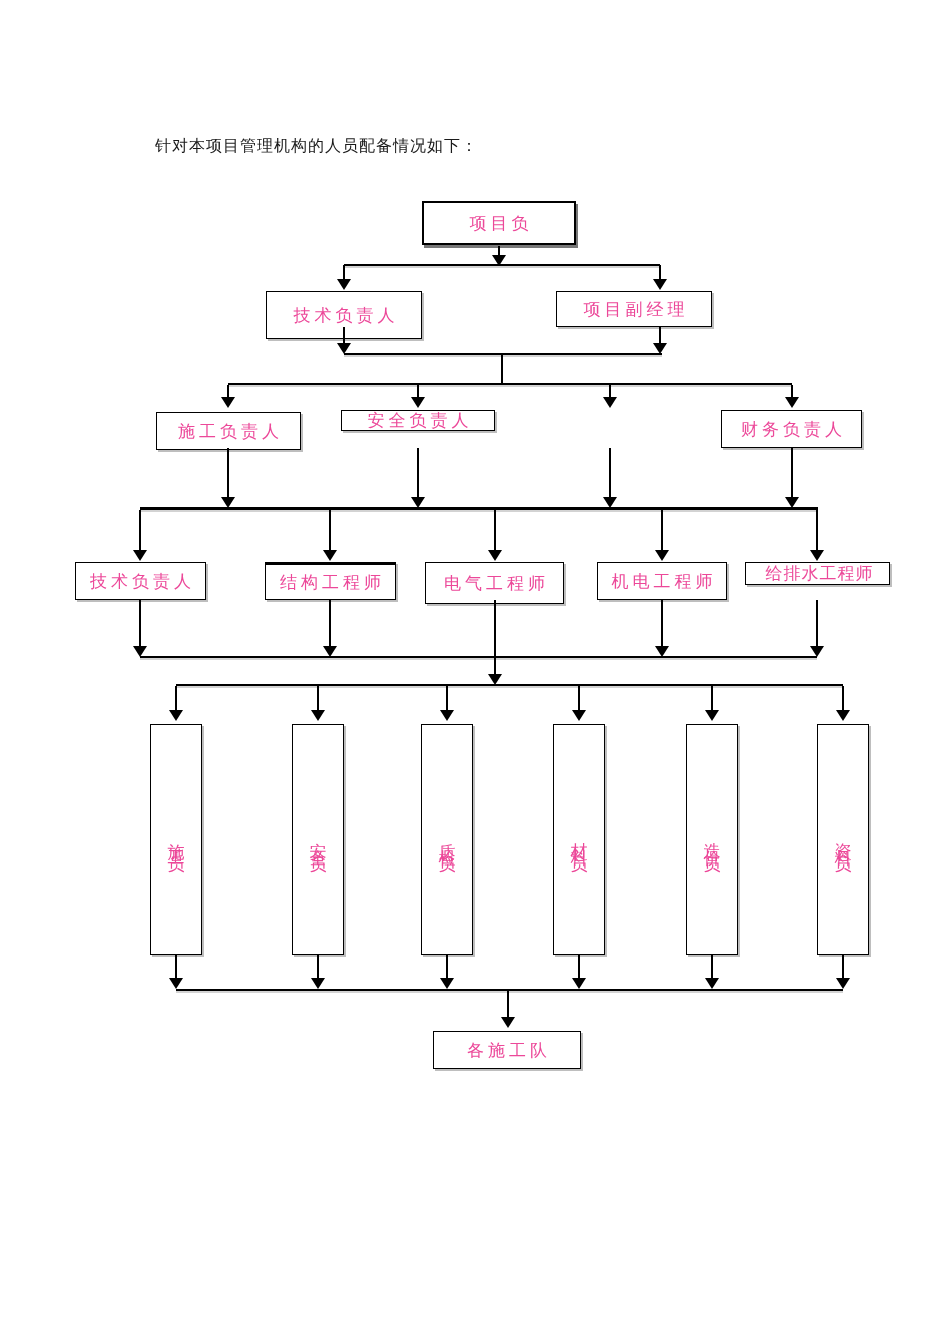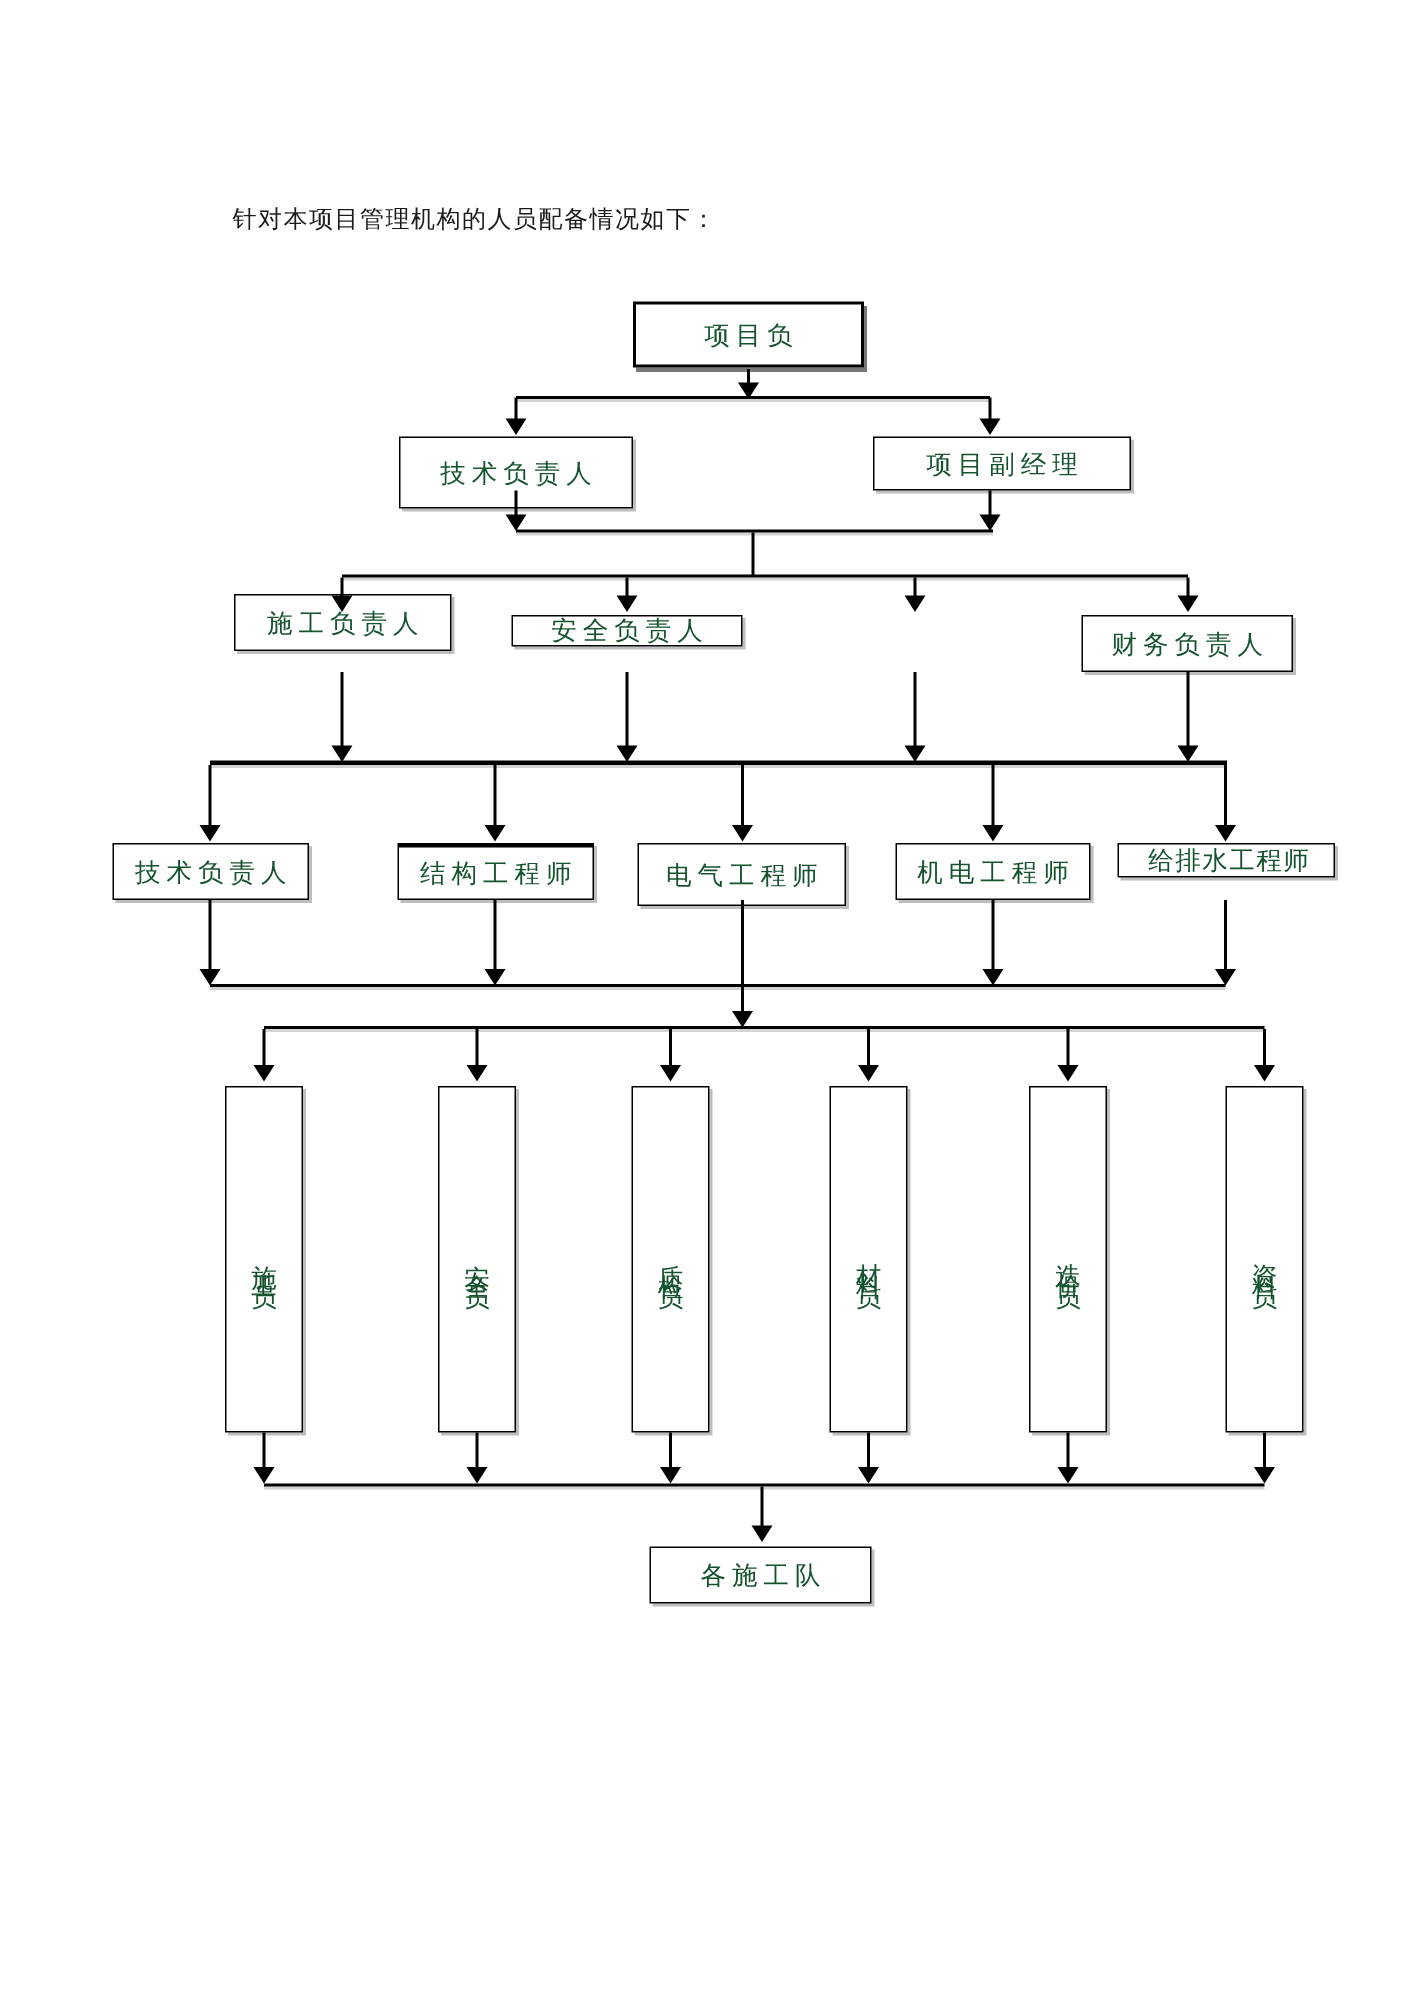--- a/index.html
+++ b/index.html
@@ -4,21 +4,21 @@
 <style>
   html,body{margin:0;padding:0;background:#ffffff;}
   .page{position:relative;width:950px;height:1344px;background:#ffffff;overflow:hidden;
         font-family:"Liberation Serif","DejaVu Serif",serif;color:#000;margin-left:12px;}
   .heading{position:absolute;left:143px;top:136px;font-size:16px;letter-spacing:1px;
            color:#1a1a1a;white-space:nowrap;}
   
   .node{position:absolute;box-sizing:border-box;background:#ffffff;border:1.5px solid #000;
         display:flex;align-items:center;justify-content:center;
         box-shadow:2px 2px 0 rgba(110,110,110,0.45);}
-  .node .lbl{font-size:17px;letter-spacing:4px;color:#14532d;white-space:nowrap;text-indent:4px;}
+  .node .lbl{font-size:17px;letter-spacing:4px;color:#ec4899;white-space:nowrap;text-indent:4px;}
   .root{border-width:2px;box-shadow:2px 3px 0 #777;}
   .thicktop{border-top-width:3px;}
   .vnode .lbl{writing-mode:vertical-lr;text-orientation:upright;letter-spacing:7px;
               font-size:17px;text-indent:0;}
   
   .hl{position:absolute;height:2px;background:#000;box-shadow:0 2px 0 rgba(140,140,140,0.38);}
   .hl.thick{height:3px;}
   .vl{position:absolute;width:2px;background:#000;}
   .arr{position:absolute;width:0;height:0;border-left:7px solid transparent;
        border-right:7px solid transparent;border-top:11px solid #000;}
@@ -30,25 +30,25 @@
 
   <div class="heading">针对本项目管理机构的人员配备情况如下：</div>
 
   <div class="node root" style="left:410px;top:201px;width:154px;height:44px">
     <span class="lbl">项目负</span>
   </div>
 
   <div class="node" style="left:254px;top:291px;width:156px;height:48px">
     <span class="lbl">技术负责人</span>
   </div>
-  <div class="node" style="left:570px;top:291px;width:172px;height:36px">
+  <div class="node" style="left:544px;top:291px;width:156px;height:36px">
     <span class="lbl">项目副经理</span>
   </div>
 
-  <div class="node" style="left:144px;top:396px;width:145px;height:38px">
+  <div class="node" style="left:144px;top:412px;width:145px;height:38px">
     <span class="lbl">施工负责人</span>
   </div>
   <div class="node" style="left:329px;top:410px;width:154px;height:21px">
     <span class="lbl">安全负责人</span>
   </div>
   <div class="node" style="left:709px;top:410px;width:141px;height:38px">
     <span class="lbl">财务负责人</span>
   </div>
 
   <div class="node" style="left:63px;top:562px;width:131px;height:38px">

